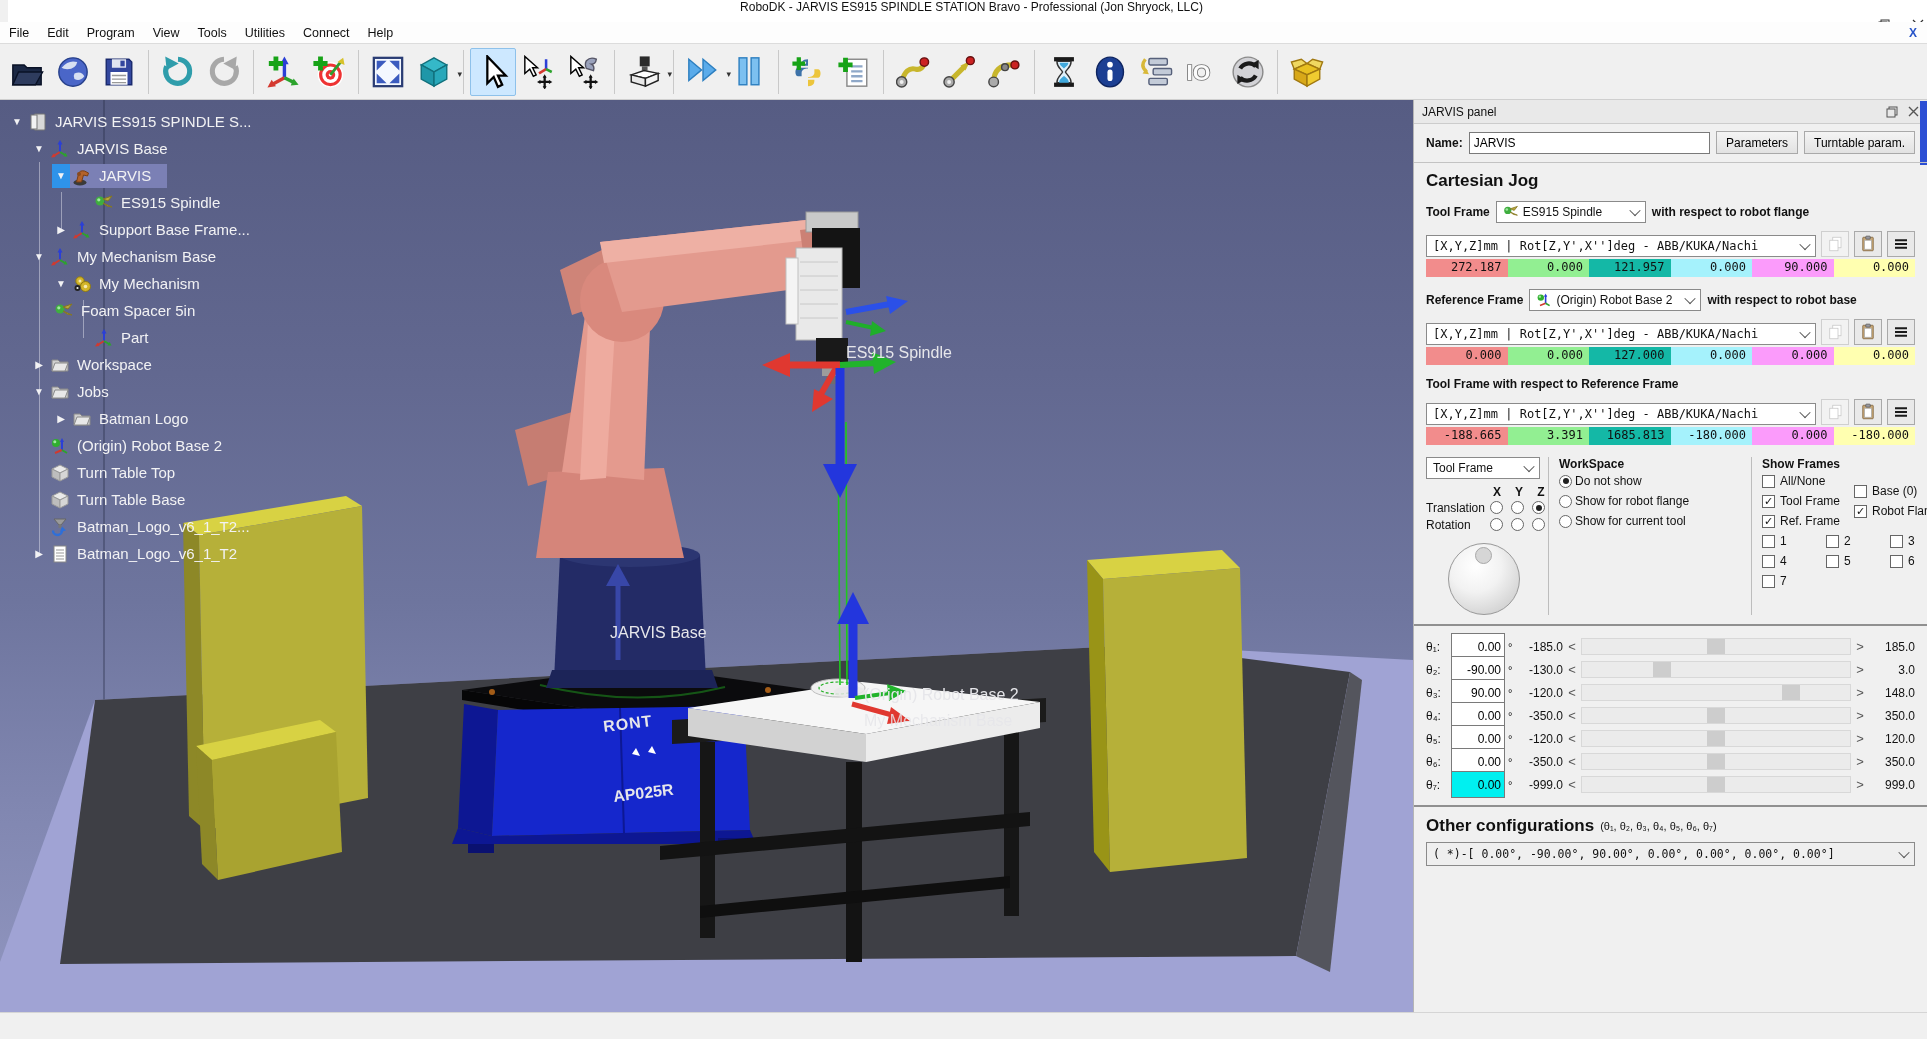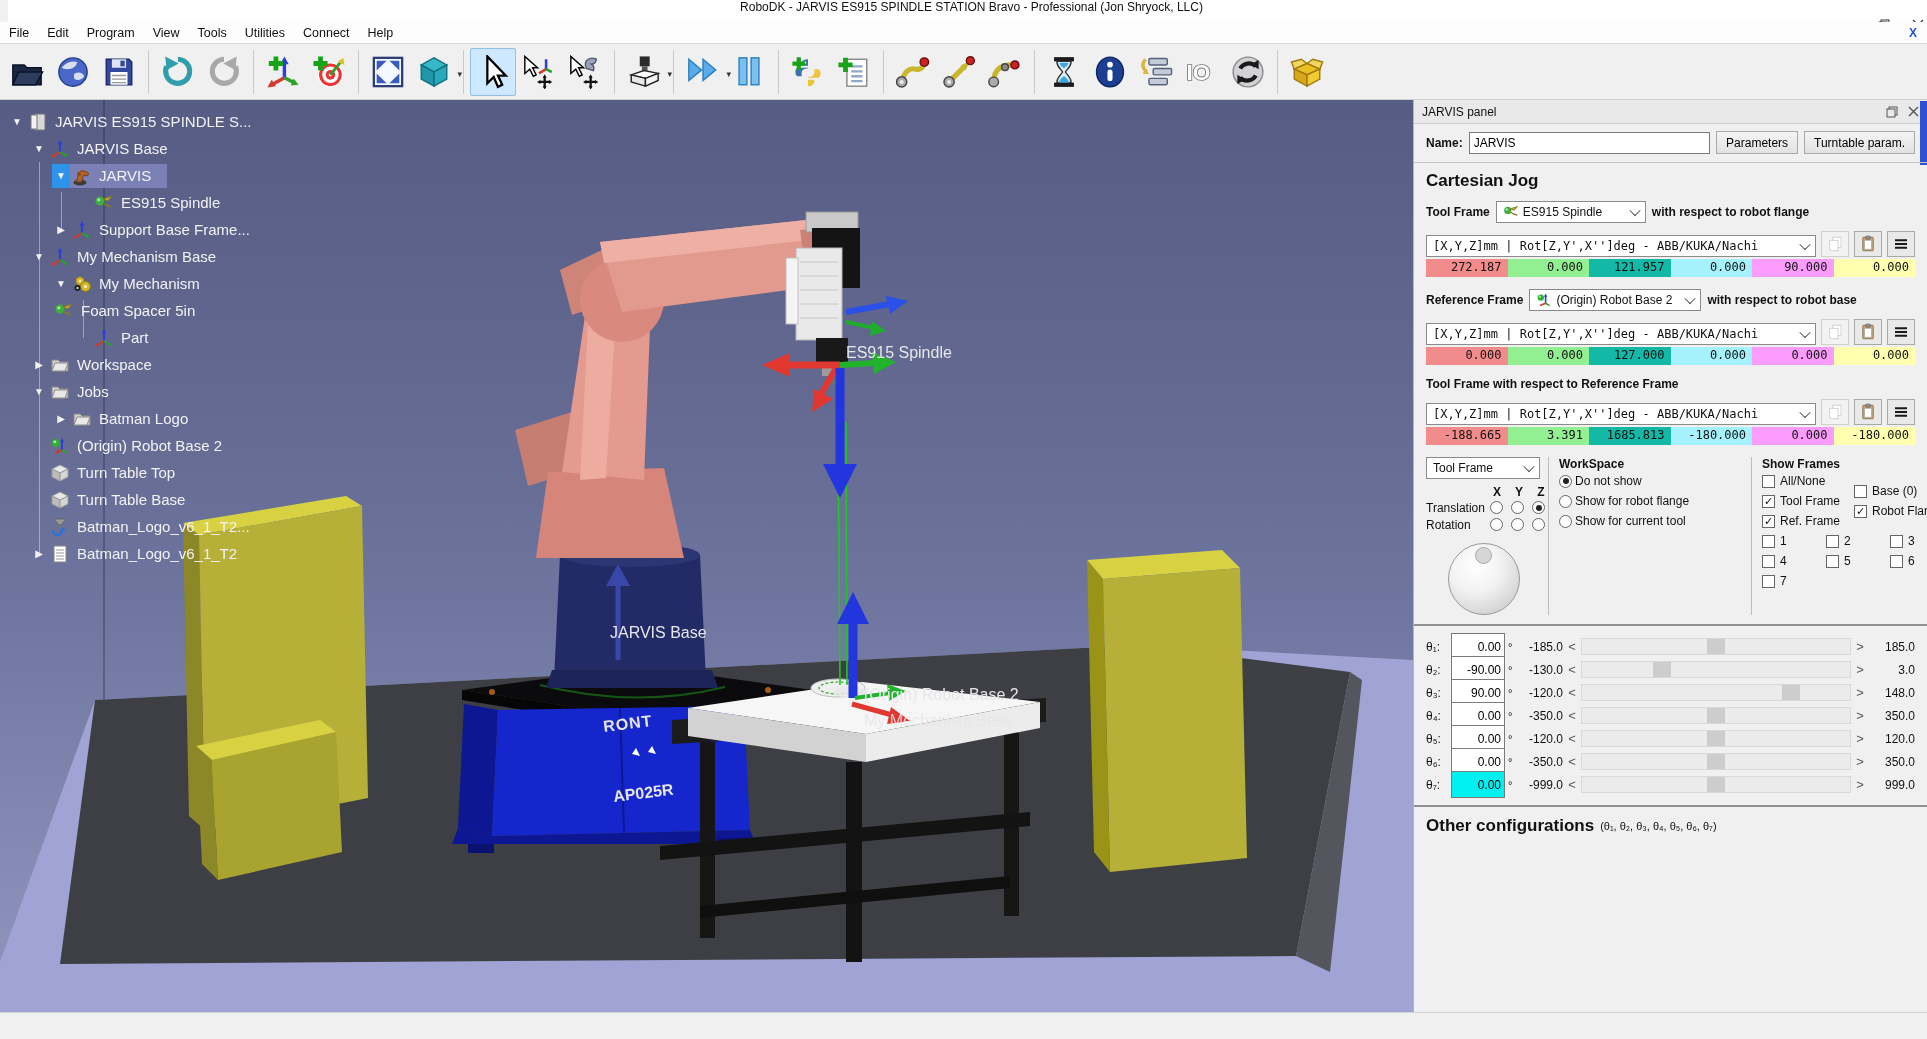--- a/index.html
+++ b/index.html
@@ -1092,18 +1092,22 @@
               <span class="jmax">999.0</span>
             </div>
           </div>
 
         <div class="thick"></div>
 
         <div class="row">
           <h1 class="sect" style="margin:0">Other configurations</h1>
           <span class="subnote">(θ₁, θ₂, θ₃, θ₄, θ₅, θ₆, θ₇)</span>
         </div>
+        <div class="combo othercombo mono">
+          <span>( *)-[  0.00°,  -90.00°,  90.00°,   0.00°,   0.00°,   0.00°,   0.00°]</span>
+          <span class="chev"></span>
+        </div>
       </div>
     </div>
   </div>
 
   <div class="statusbar"></div>
 </div>
 
 </body></html>

